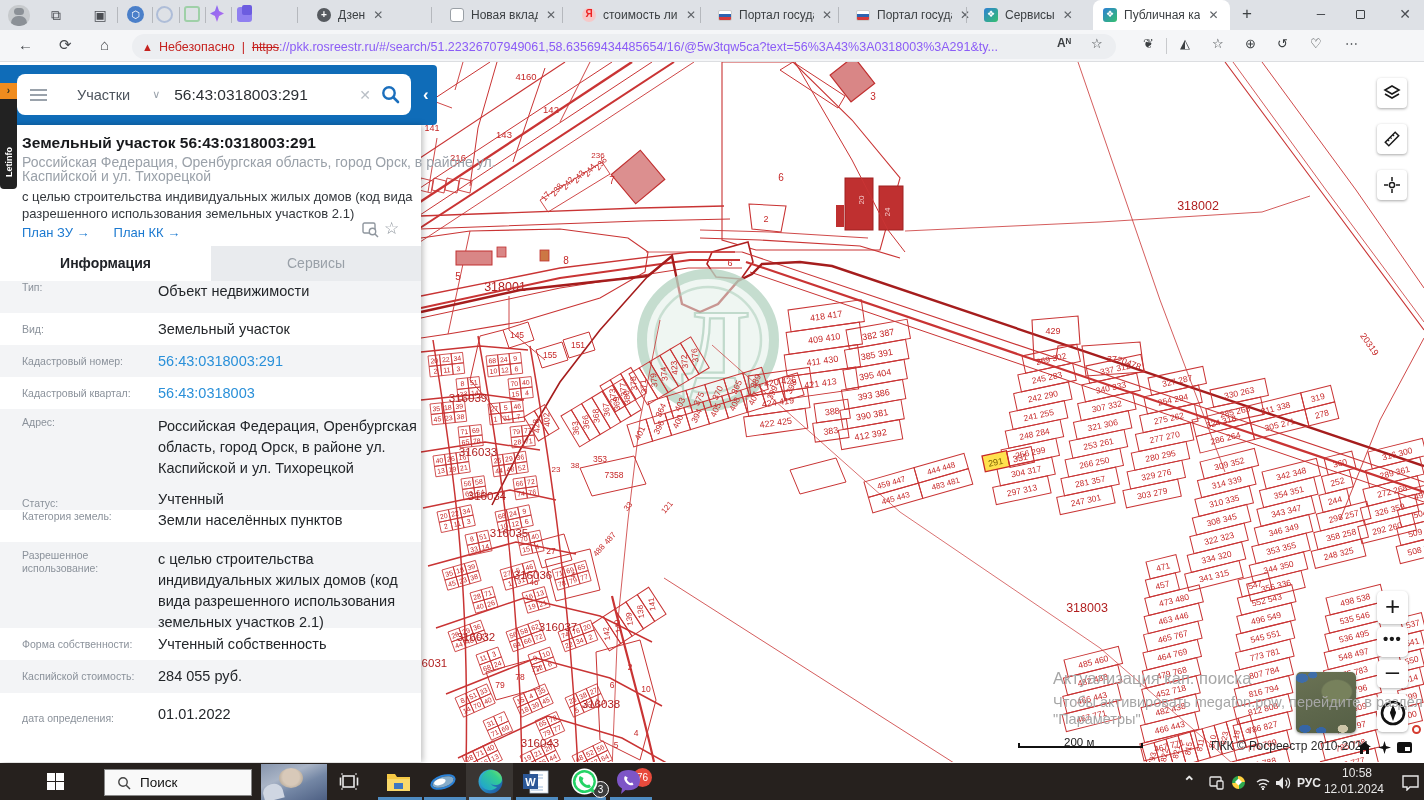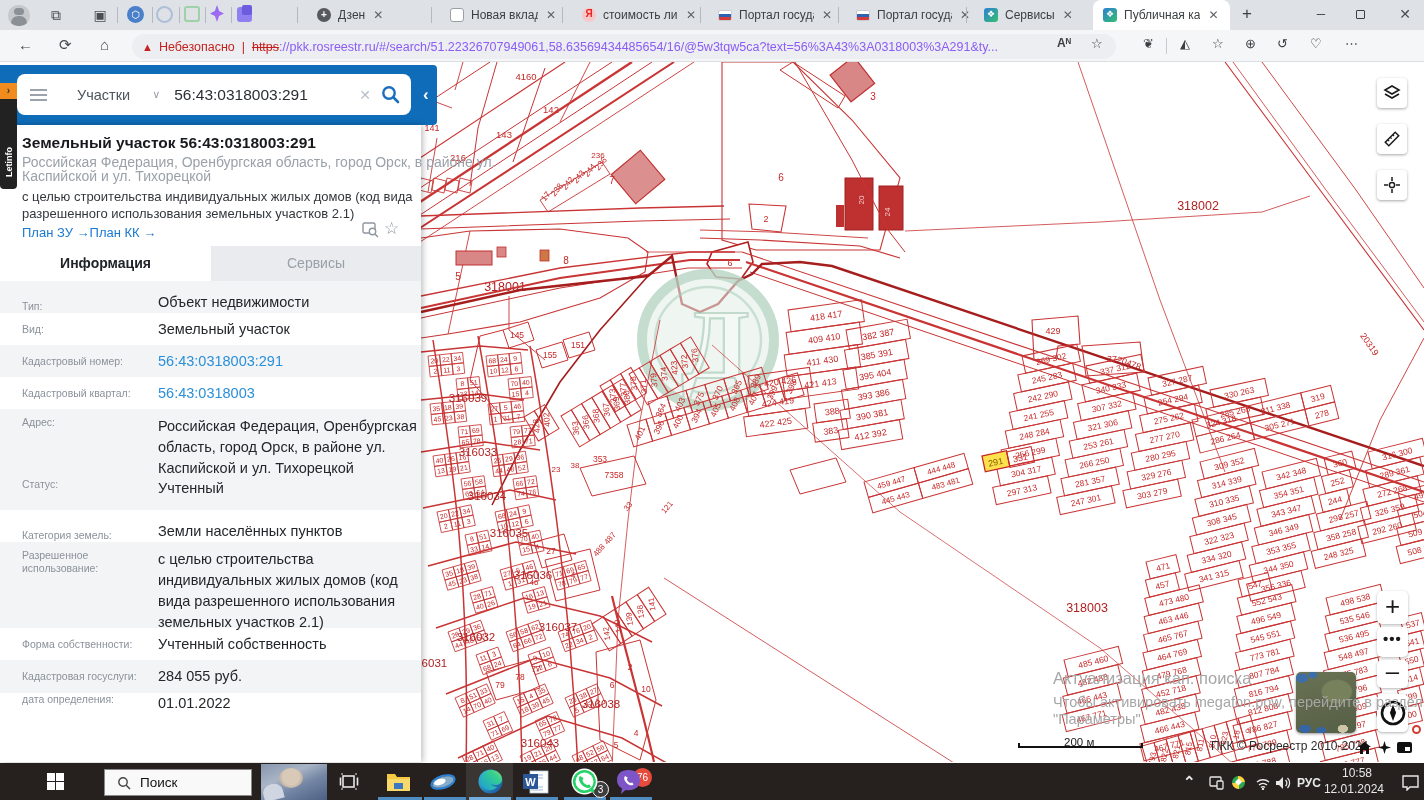--- a/index.html
+++ b/index.html
@@ -1151,73 +1151,73 @@
   </div>
 <div class="a" style="left:423px;top:80px;width:13px;height:30px;color:#fff;font-size:17px;line-height:30px;z-index:6;font-weight:bold">‹</div>
 <div class="a" style="left:0;top:83px;width:17px;height:16px;background:#f08c1e;z-index:7;color:#332;font-size:10px;text-align:center;line-height:16px;font-weight:bold">›</div>
 <div class="a" style="left:0;top:99px;width:17px;height:90px;background:#222;z-index:7;border-radius:0 0 4px 4px;overflow:hidden">
     <span style="position:absolute;left:4px;top:78px;color:#fff;font-size:9px;font-weight:bold;white-space:nowrap;transform:rotate(-90deg);transform-origin:0 0">Letinfo</span>
   </div>
 <div class="a" id="pbody">
     <div class="a" style="left:22px;top:9px;font-size:15.5px;font-weight:bold;color:#17191c;white-space:nowrap">Земельный участок 56:43:0318003:291</div>
     <div class="a" style="left:22px;top:30px;font-size:14px;color:#9aa1a9;line-height:14px;white-space:nowrap">Российская Федерация, Оренбургская область, город Орск, в районе ул.<br>Каспийской и ул. Тихорецкой</div>
     <div class="a" style="left:22px;top:63px;font-size:13px;color:#33373c;line-height:17px;white-space:nowrap">с целью строительства индивидуальных жилых домов (код вида<br>разрешенного использования земельных участков 2.1)</div>
-    <div class="a" style="left:22px;top:100px;font-size:13px;color:#1b79d0;white-space:nowrap"><span>План ЗУ →</span><span style="">План КК →</span></div>
+    <div class="a" style="left:22px;top:100px;font-size:13px;color:#1b79d0;white-space:nowrap"><span>План ЗУ →</span><span style="margin-left:24px">План КК →</span></div>
     <svg class="a" style="left:362px;top:97px" width="17" height="16" viewBox="0 0 17 16">
       <rect x="1" y="1" width="12" height="10" rx="1.5" fill="none" stroke="#8f969e" stroke-width="1.4"></rect>
       <circle cx="10.5" cy="9.5" r="3.2" fill="#fff" stroke="#8f969e" stroke-width="1.4"></circle>
       <path d="M13 12 L16 15" stroke="#8f969e" stroke-width="1.5"></path>
     </svg>
     <div class="a" style="left:384px;top:93px;color:#8f969e;font-size:17px">☆</div>
     <div class="a" style="left:0;top:121px;width:421px;height:35px;display:flex">
       <div style="width:211px;text-align:center;line-height:35px;font-size:14px;font-weight:bold;color:#202328;background:#fff">Информация</div>
       <div style="width:210px;text-align:center;line-height:35px;font-size:14px;color:#99a0a8;background:#e9ebee">Сервисы</div>
     </div>
     <div class="a" style="left:0;top:156px;width:421px">
-      <div class="prow g" style="height:32px;align-items:flex-end">
+      <div class="prow g" style="height:32px;align-items:flex-start">
         <div class="lb">Тип:</div>
         <div class="vl ">Объект недвижимости</div>
       </div>
       <div class="prow " style="height:32px;align-items:center">
         <div class="lb">Вид:</div>
         <div class="vl ">Земельный участок</div>
       </div>
       <div class="prow g" style="height:32px;align-items:center">
         <div class="lb">Кадастровый номер:</div>
         <div class="vl blue">56:43:0318003:291</div>
       </div>
       <div class="prow " style="height:32px;align-items:center">
         <div class="lb">Кадастровый квартал:</div>
         <div class="vl blue">56:43:0318003</div>
       </div>
       <div class="prow g" style="height:69px;align-items:flex-start;padding-top:7px">
         <div class="lb">Адрес:</div>
         <div class="vl ">Российская Федерация, Оренбургская<br>область, город Орск, в районе ул.<br>Каспийской и ул. Тихорецкой</div>
       </div>
-      <div class="prow g" style="height:32px;align-items:flex-start">
+      <div class="prow g" style="height:32px;align-items:flex-end">
         <div class="lb">Статус:</div>
         <div class="vl ">Учтенный</div>
       </div>
-      <div class="prow " style="height:32px;align-items:flex-end">
+      <div class="prow " style="height:32px;align-items:flex-start">
         <div class="lb">Категория земель:</div>
         <div class="vl ">Земли населённых пунктов</div>
       </div>
       <div class="prow g" style="height:86px;align-items:flex-start;padding-top:7px">
         <div class="lb">Разрешенное<br>использование:</div>
         <div class="vl ">с целью строительства<br>индивидуальных жилых домов (код<br>вида разрешенного использования<br>земельных участков 2.1)</div>
       </div>
       <div class="prow " style="height:32px;align-items:center">
         <div class="lb">Форма собственности:</div>
         <div class="vl ">Учтенный собственность</div>
       </div>
       <div class="prow g" style="height:33px;align-items:center">
-        <div class="lb">Кадастровая госуслуги:</div>
+        <div class="lb">Каспийской стоимость:</div>
         <div class="vl ">284 055 руб.</div>
       </div>
-      <div class="prow " style="height:32px;align-items:flex-start">
+      <div class="prow " style="height:32px;align-items:flex-end">
         <div class="lb">дата определения:</div>
         <div class="vl ">01.01.2022</div>
       </div>
     </div>
   </div>
 <div class="a" id="taskbar"></div>
 <div class="a" style="left:16px;top:0;width:1424px;height:800px;z-index:10;pointer-events:none">
     <div class="a tico" style="left:30px;width:18px">
       <svg width="17" height="17" viewBox="0 0 17 17">
         <rect x="0" y="0" width="8" height="8" fill="#fefefe"></rect>

